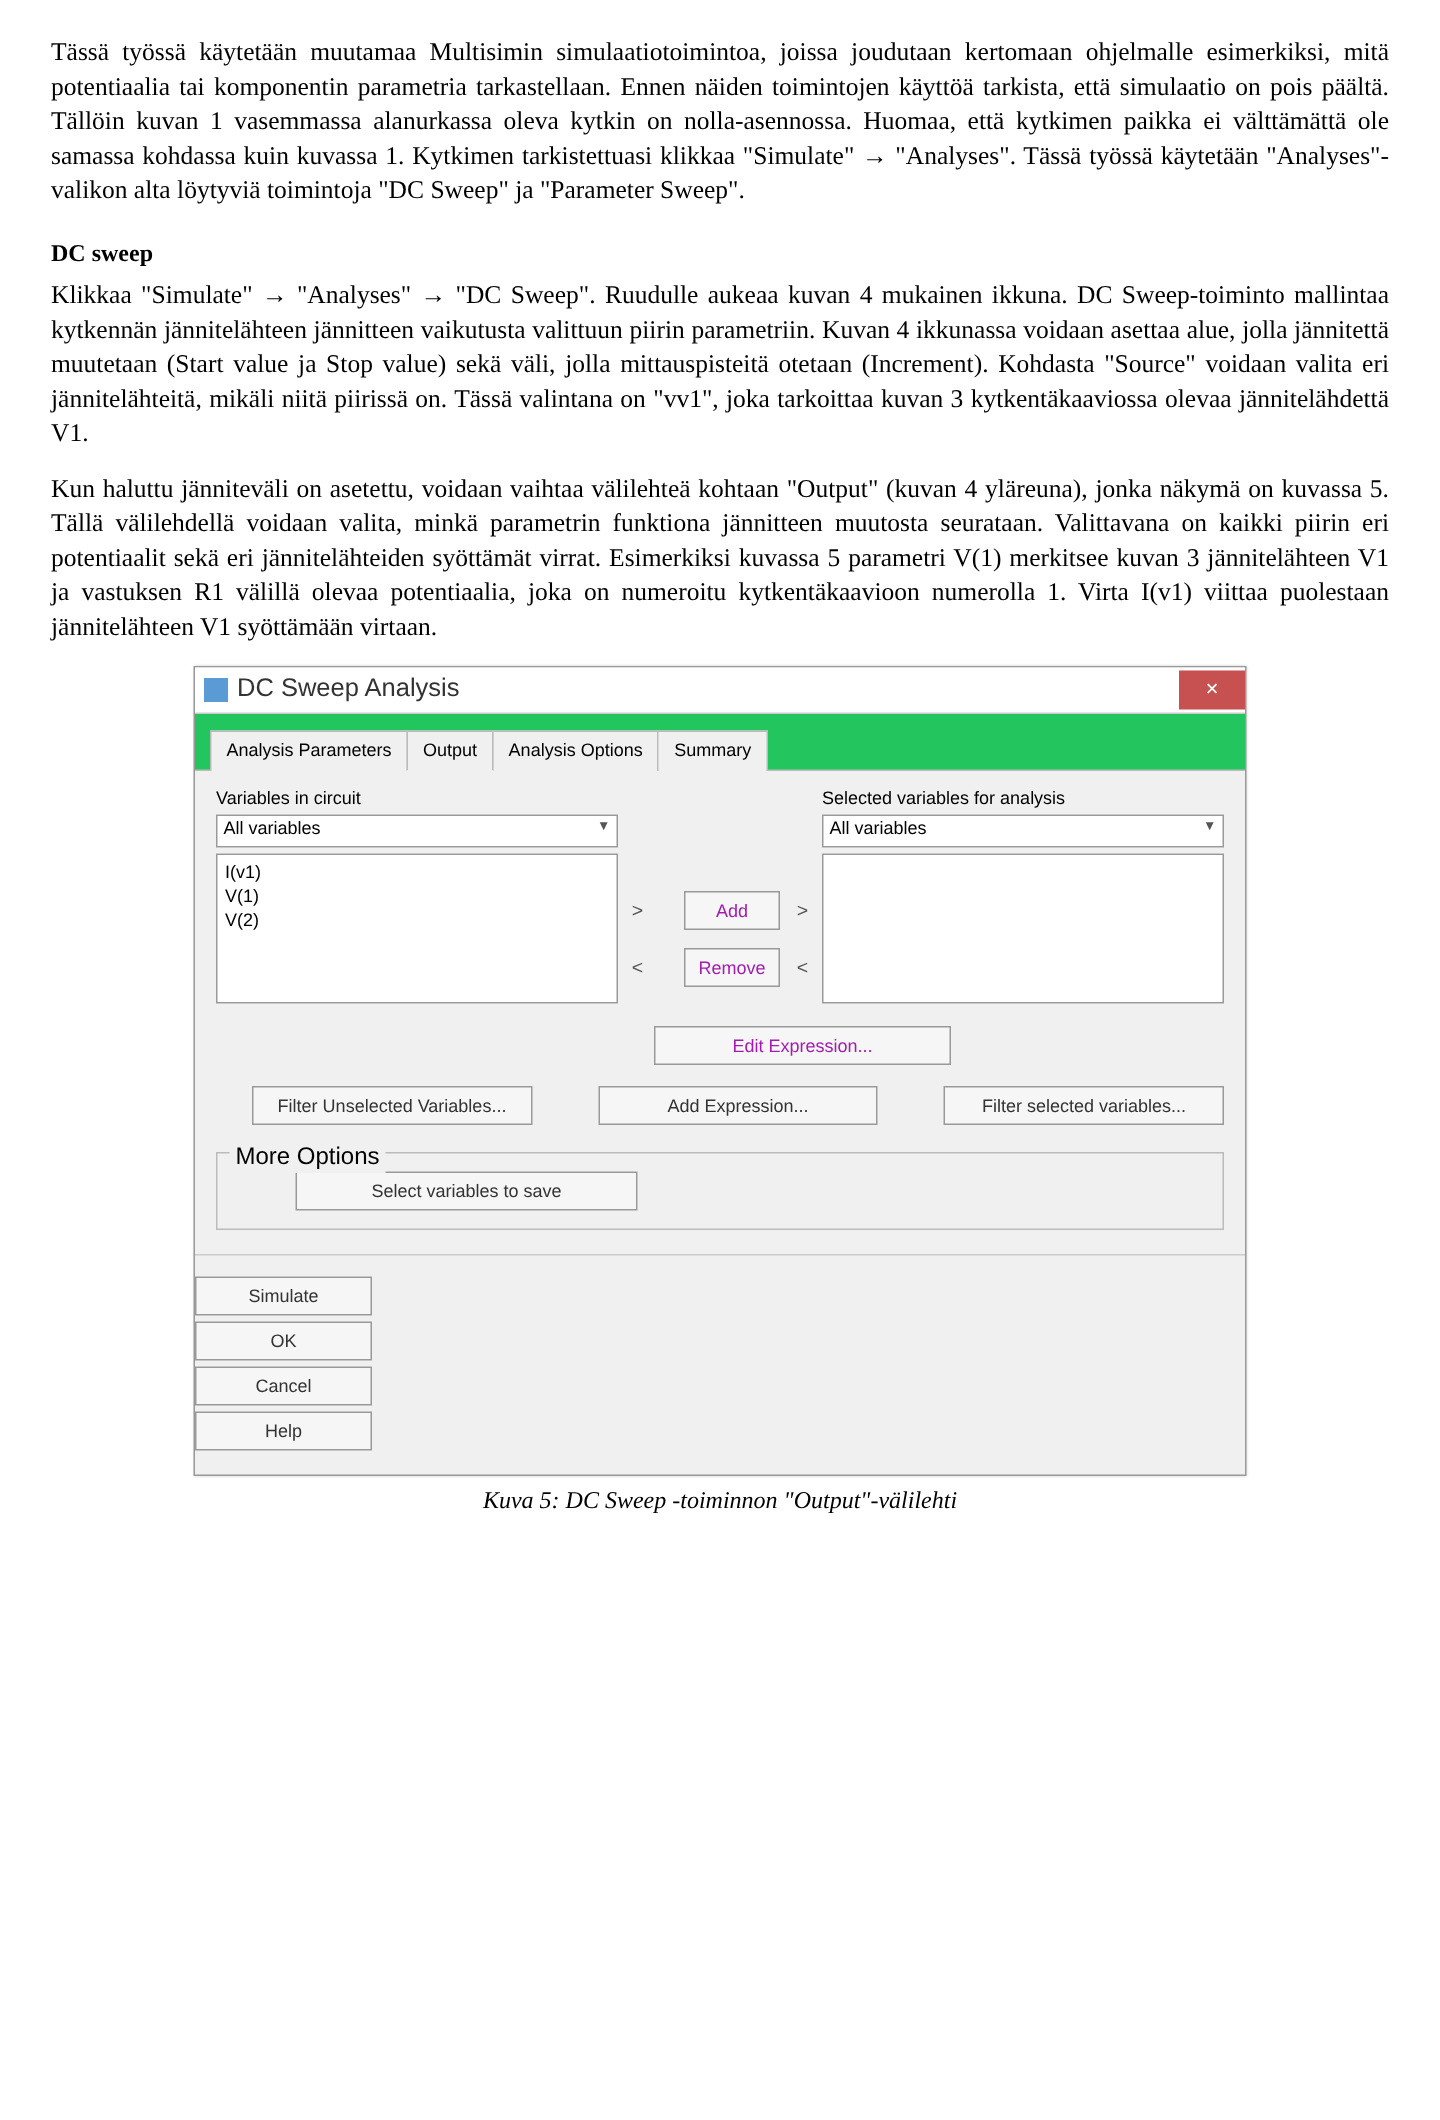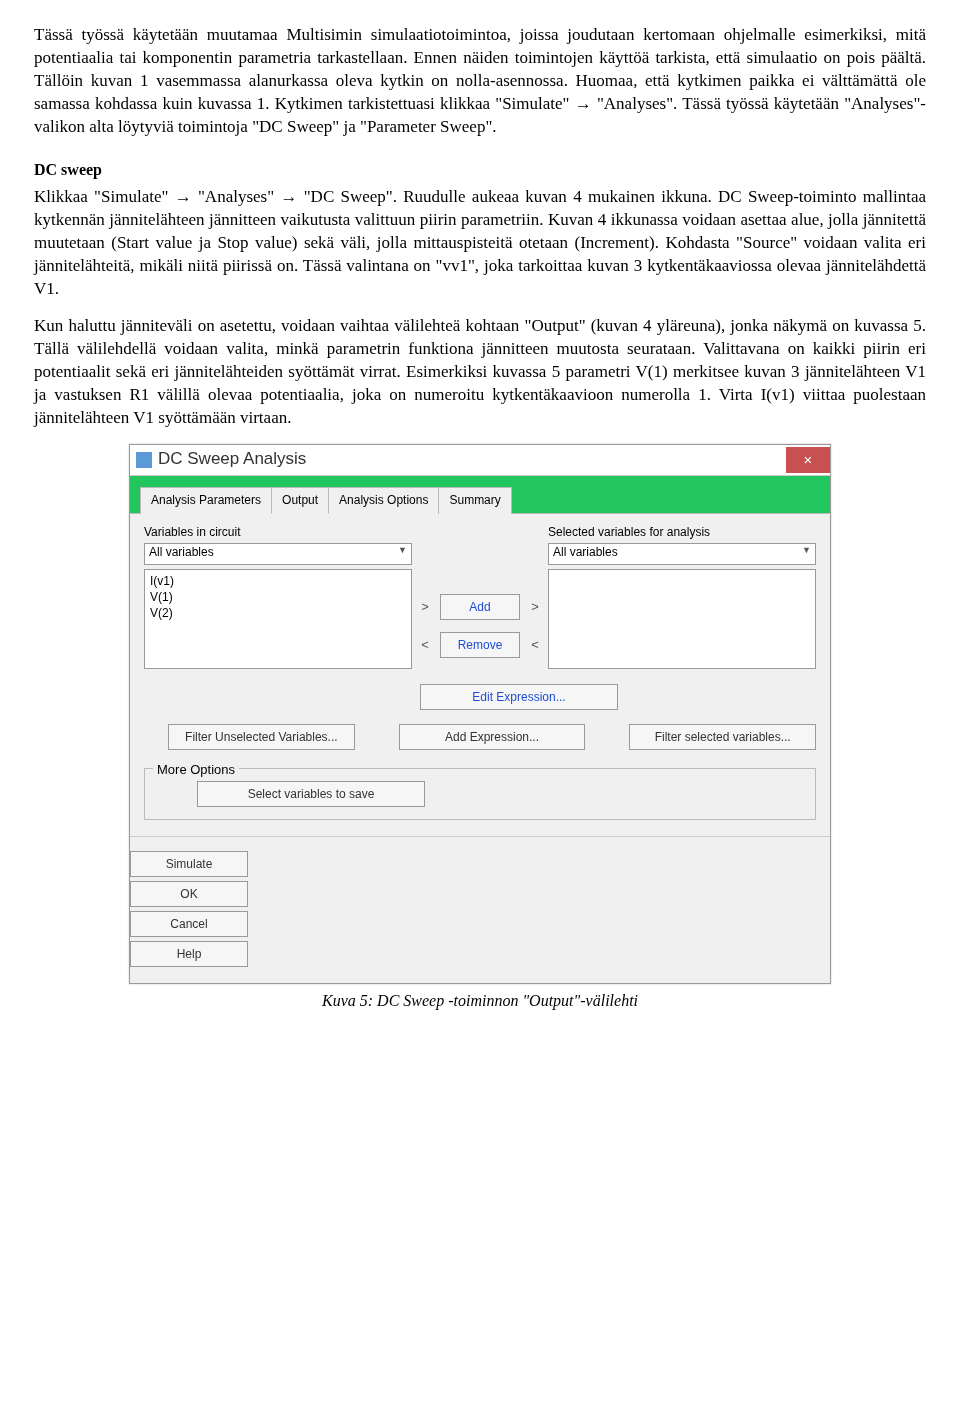--- a/index.html
+++ b/index.html
@@ -69,34 +69,34 @@
   .listbox {
     width:100%; height:100px; border:1px solid #999; background:#fff;
     margin-top:4px; padding:3px 5px; box-sizing:border-box; font-size:12px;
     line-height:1.35;
   }
   .btn {
     border:1px solid #999; background:#f6f6f6; height:24px;
     display:flex; align-items:center; justify-content:center;
     font-size:12px; padding: 0 8px; color:#333;
   }
-  .btn.disabled { color:#1d4ed8; }
+  .btn.disabled { color:#a21caf;margin-left:16px; }
   .midrow { display:flex; align-items:center; gap:10px; width:100%; justify-content:center;}
   .midangle { font-size:13px; color:#555; width:10px; text-align:center;}
   .midbtn { flex:1; }
   .editexp { width:180px; margin: 14px auto 0 auto;}
   .filterrow { display:flex; gap:20px; margin-top:14px;}
   .filterrow .btn { flex:1;margin-left:24px; }
   .fieldset {
     border:1px solid #bbb; margin-top:18px; padding:12px 12px 12px 12px;
     position:relative;
   }
   .legend {
     position:absolute; top:-8px; left:8px; background:#f0f0f0; padding:0 4px;
-    font-size:13px;
+    font-size:16px;
   }
   .optrow { display:flex; align-items:center; gap:30px; margin-bottom:10px;}
   .optrow .btn { width:210px;}
   .checkrow { display:flex; align-items:flex-start; gap:8px; font-size:12px;}
   .chk { width:13px; height:13px; border:1px solid #555; background:#fff; display:inline-flex; align-items:center; justify-content:center; margin-top:1px;}
   .chk.checked::after{ content:"✓"; font-size:11px; line-height:11px;}
   .bottomrow {
     display:flex; justify-content:center; gap:4px; padding:14px 0 16px 0;
     border-top:1px solid #ccc; margin-top:4px;flex-direction:column;
   }

